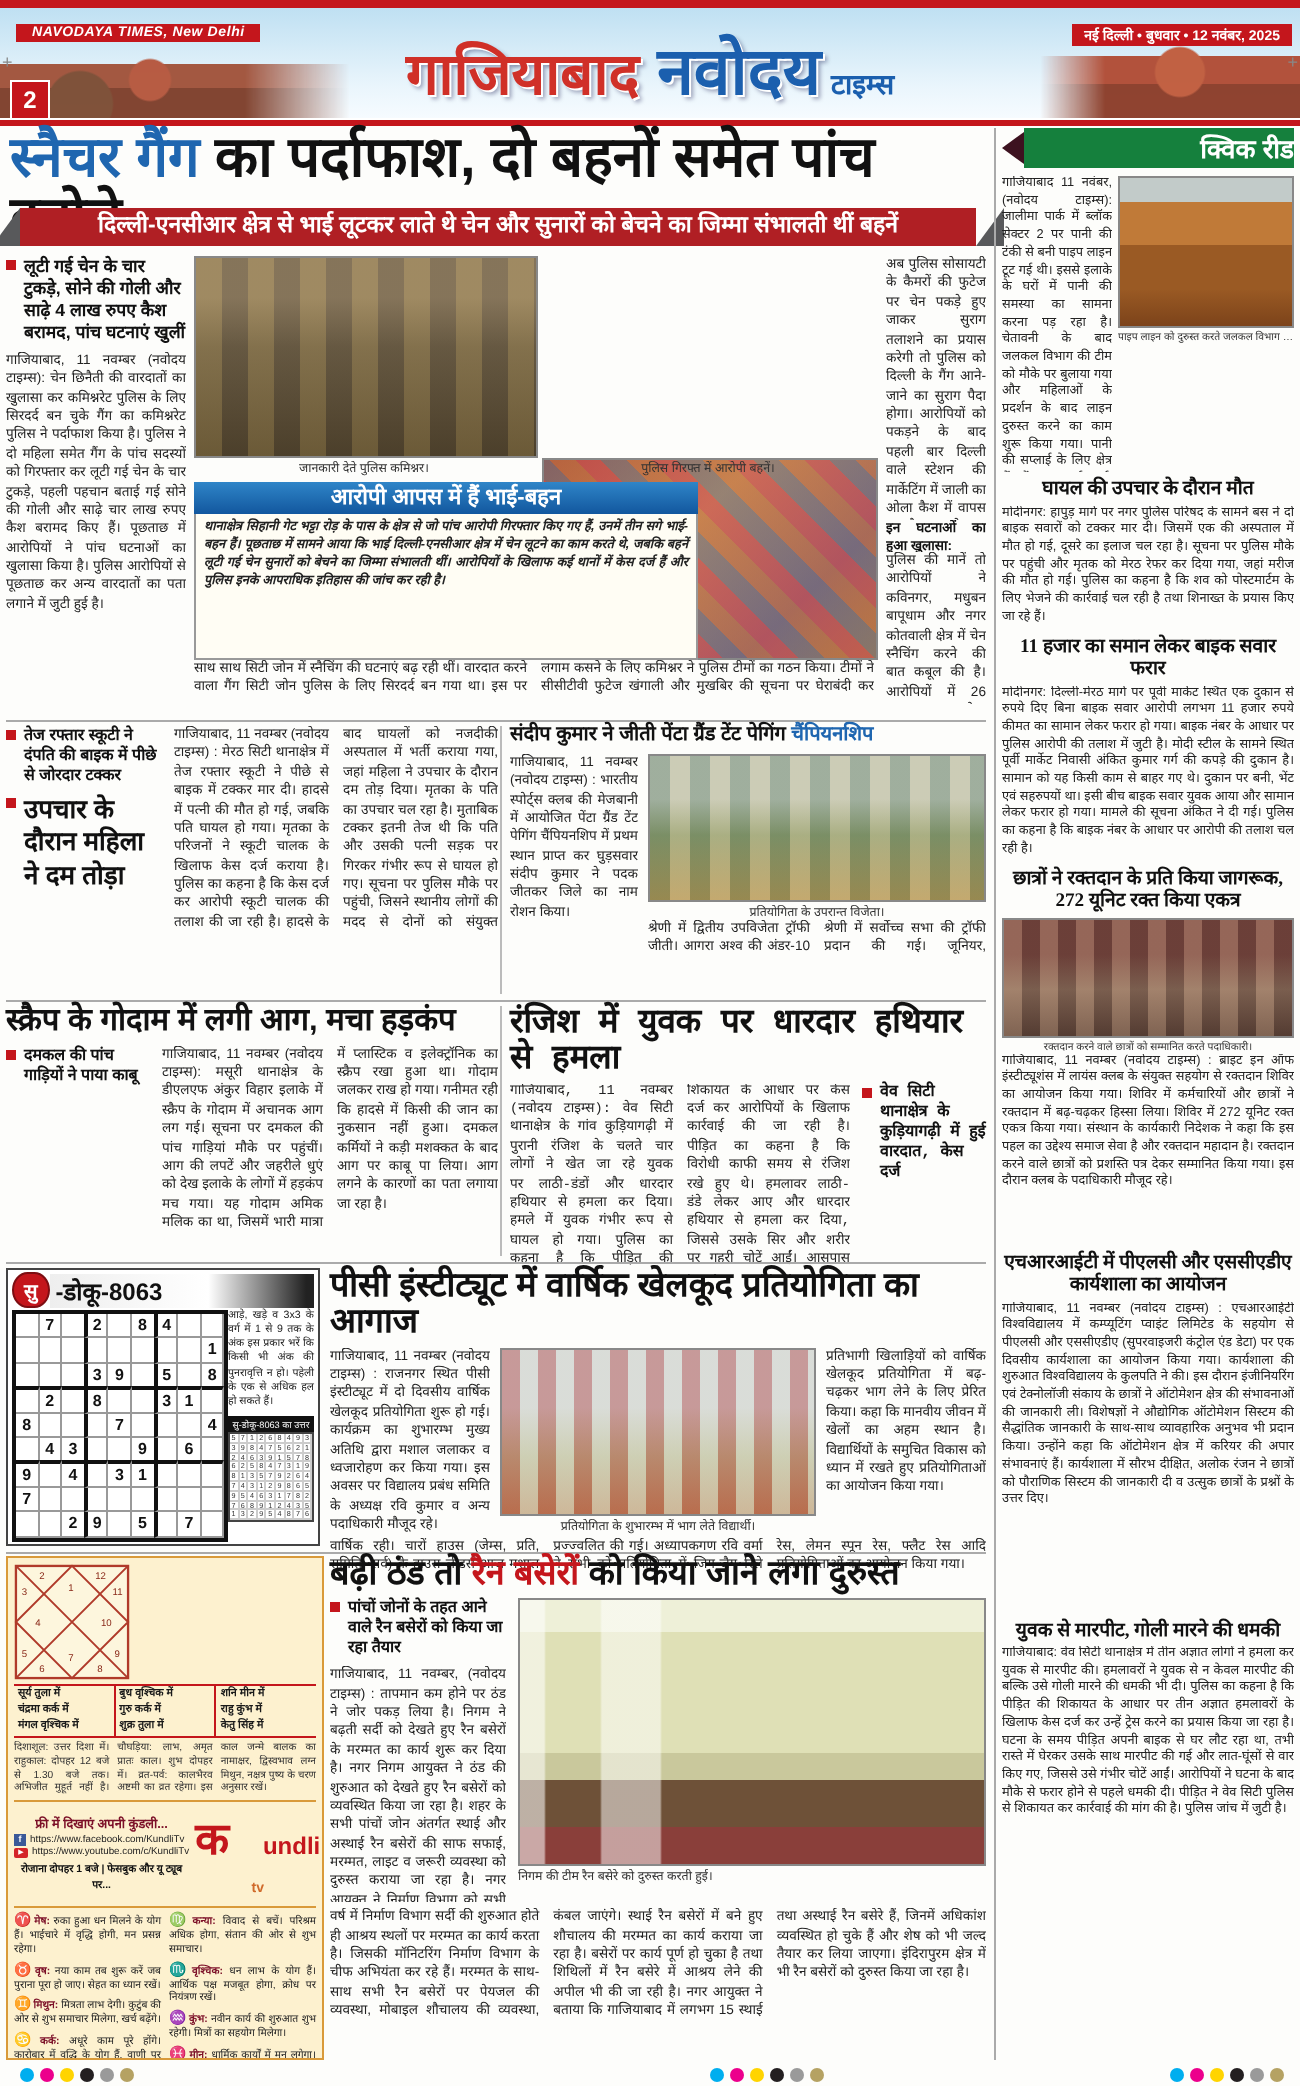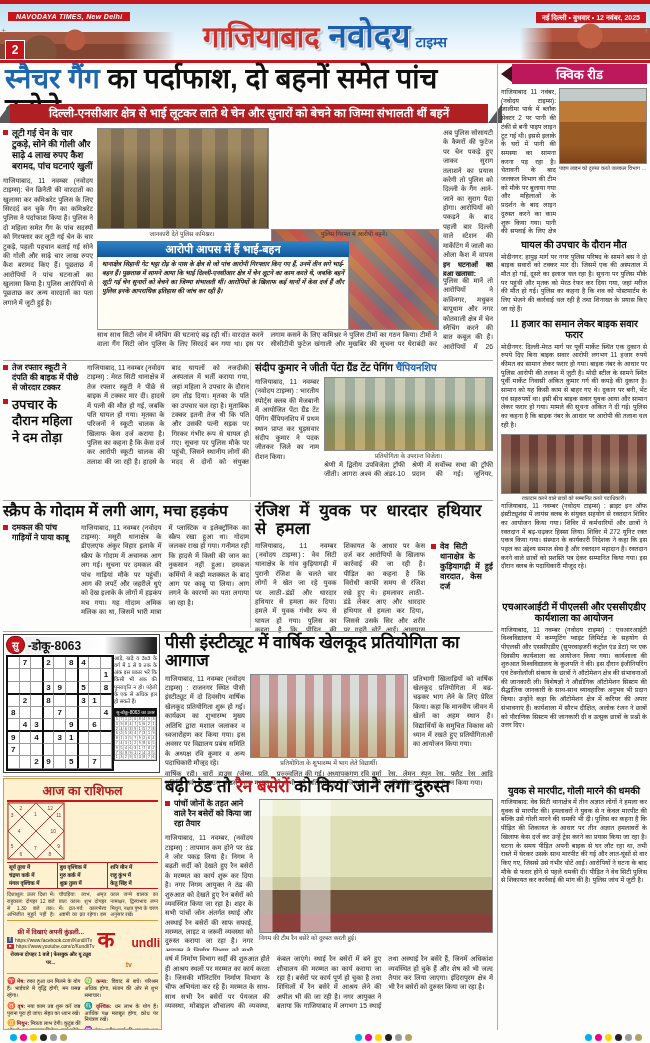--- a/index.html
+++ b/index.html
@@ -58,21 +58,21 @@
      linear-gradient(135deg,#a84040,#c87a5e 40%,#8f4f6e 75%,#b06548);}
   .leadbox-h{background:linear-gradient(180deg,#2f85c8,#12579e);color:#fff;font-size:11px;
      font-weight:800;text-align:center;line-height:16px;height:16px;}
   .leadbox-b{border:1px solid #999;border-top:none;background:#fffdf4;padding:3px 4px;
      font-size:6.4px;font-weight:bold;font-style:italic;line-height:1.4;text-align:justify;color:#222;overflow:hidden;}
   .subhead2{font-weight:800;color:#111;}
   
   .sidebar{left:497px;top:64px;width:150px;height:966px;border-left:1px solid #aaa;padding-left:3px;box-sizing:border-box;}
   .qr-head{display:flex;align-items:center;margin:0 0 4px 0;}
   .qr-tri{width:0;height:0;border-top:8px solid transparent;border-bottom:8px solid transparent;border-right:11px solid #3d1220;}
-  .qr-box{flex:1;background:#be185d;color:#fff;font-size:13px;font-weight:800;text-align:center;padding:1px 0;}
+  .qr-box{flex:1;background:#15803d;color:#fff;font-size:13px;font-weight:800;text-align:right;padding:1px 0;}
   .qr-art{margin-bottom:3px;}
   .qr-hl{font-size:8.8px;font-weight:800;color:#7c1028;text-align:center;line-height:1.25;margin:2px 0 3px;}
   .qr-hl2{font-size:9.6px;font-weight:800;color:#111;text-align:center;line-height:1.2;margin:3px 0 2px;font-family:Liberation Serif, serif;}
   .qr-body{font-size:6.4px;line-height:1.36;text-align:justify;color:#222;overflow:hidden;}
   .ph-dig{background:linear-gradient(180deg,#c2cbc9 0 16%,#c07a38 16% 45%,#9a5a24 45% 75%,#7c431a 100%);}
   .ph-blood{background:
      repeating-linear-gradient(90deg,rgba(160,130,110,.5) 0 9px,rgba(70,50,45,.45) 9px 18px),
      linear-gradient(180deg,#8a4a42 0 30%,#a5826a 60%,#5f4436 100%);}
   
   .ph-tent{background:
@@ -406,21 +406,20 @@
         <div class="cap">प्रतियोगिता के शुभारम्भ में भाग लेते विद्यार्थी।</div>
       </div>
       <div class="body" style="flex:1;height:92px;">प्रतिभागी खिलाड़ियों को वार्षिक खेलकूद प्रतियोगिता में बढ़-चढ़कर भाग लेने के लिए प्रेरित किया। कहा कि मानवीय जीवन में खेलों का अहम स्थान है। विद्यार्थियों के समुचित विकास को ध्यान में रखते हुए प्रतियोगिताओं का आयोजन किया गया।</div>
     </div>
     <div class="body cols3" style="height:20px;margin-top:2px;">वार्षिक रही। चारों हाउस (जेम्स, प्रति, समिति, सर्व) के हाउस लीडर्स आज मशाल प्रज्ज्वलित की गई। अध्यापकगण रवि वर्मा ने सभी को प्रतियोगिता में जिग-जैग रिले रेस, लेमन स्पून रेस, फ्लैट रेस आदि प्रतियोगिताओं का आयोजन किया गया।</div>
   </div>
 
   <div class="abs hdiv" style="left:3px;top:776px;width:490px;"></div>
 
   <div class="abs horo">
-    <div class="horo-title">आज का राशिफल</div>
     <div class="horo-top">
       <svg class="kund" viewBox="0 0 60 60">
         <rect x="1" y="1" width="58" height="58" fill="#fdf6dd" stroke="#b03a2a" stroke-width="1.2"></rect>
         <path d="M1 1 L59 59 M59 1 L1 59 M30 1 L59 30 L30 59 L1 30 Z" fill="none" stroke="#b03a2a" stroke-width="1"></path>
         <text x="28" y="14" font-size="5" fill="#8a2a1a">1</text>
         <text x="13" y="8" font-size="5" fill="#8a2a1a">2</text>
         <text x="4" y="16" font-size="5" fill="#8a2a1a">3</text>
         <text x="11" y="32" font-size="5" fill="#8a2a1a">4</text>
         <text x="4" y="48" font-size="5" fill="#8a2a1a">5</text>
         <text x="13" y="56" font-size="5" fill="#8a2a1a">6</text>
@@ -510,20 +509,21 @@
     </div>
     <div class="qr-art">
       <div class="qr-hl2">घायल की उपचार के दौरान मौत</div>
       <div class="qr-body" style="height:62px;">मोदीनगर: हापुड़ मार्ग पर नगर पुलिस परिषद के सामने बस ने दो बाइक सवारों को टक्कर मार दी। जिसमें एक की अस्पताल में मौत हो गई, दूसरे का इलाज चल रहा है। सूचना पर पुलिस मौके पर पहुंची और मृतक को मेरठ रेफर कर दिया गया, जहां मरीज की मौत हो गई। पुलिस का कहना है कि शव को पोस्टमार्टम के लिए भेजने की कार्रवाई चल रही है तथा शिनाख्त के प्रयास किए जा रहे हैं।</div>
     </div>
     <div class="qr-art">
       <div class="qr-hl2">11 हजार का समान लेकर बाइक सवार फरार</div>
       <div class="qr-body" style="height:88px;">मोदीनगर: दिल्ली-मेरठ मार्ग पर पूर्वी मार्केट स्थित एक दुकान से रुपये दिए बिना बाइक सवार आरोपी लगभग 11 हजार रुपये कीमत का सामान लेकर फरार हो गया। बाइक नंबर के आधार पर पुलिस आरोपी की तलाश में जुटी है। मोदी स्टील के सामने स्थित पूर्वी मार्केट निवासी अंकित कुमार गर्ग की कपड़े की दुकान है। सामान को यह किसी काम से बाहर गए थे। दुकान पर बनी, भेंट एवं सहरुपयों था। इसी बीच बाइक सवार युवक आया और सामान लेकर फरार हो गया। मामले की सूचना अंकित ने दी गई। पुलिस का कहना है कि बाइक नंबर के आधार पर आरोपी की तलाश चल रही है।</div>
     </div>
     <div class="qr-art">
+      <div class="qr-hl2">छात्रों ने रक्तदान के प्रति किया जागरूक, 272 यूनिट रक्त किया एकत्र</div>
       <div class="photo ph-blood" style="height:58px;"></div>
       <div class="cap" style="font-size:5.2px;">रक्तदान करने वाले छात्रों को सम्मानित करते पदाधिकारी।</div>
       <div class="qr-body" style="height:96px;">गाजियाबाद, 11 नवम्बर (नवोदय टाइम्स) : ब्राइट इन ऑफ इंस्टीट्यूशंस में लायंस क्लब के संयुक्त सहयोग से रक्तदान शिविर का आयोजन किया गया। शिविर में कर्मचारियों और छात्रों ने रक्तदान में बढ़-चढ़कर हिस्सा लिया। शिविर में 272 यूनिट रक्त एकत्र किया गया। संस्थान के कार्यकारी निदेशक ने कहा कि इस पहल का उद्देश्य समाज सेवा है और रक्तदान महादान है। रक्तदान करने वाले छात्रों को प्रशस्ति पत्र देकर सम्मानित किया गया। इस दौरान क्लब के पदाधिकारी मौजूद रहे।</div>
     </div>
     <div class="qr-art">
       <div class="qr-hl2">एचआरआईटी में पीएलसी और एससीएडीए कार्यशाला का आयोजन</div>
       <div class="qr-body" style="height:156px;">गाजियाबाद, 11 नवम्बर (नवोदय टाइम्स) : एचआरआईटी विश्वविद्यालय में कम्प्यूटिंग प्वाइंट लिमिटेड के सहयोग से पीएलसी और एससीएडीए (सुपरवाइजरी कंट्रोल एंड डेटा) पर एक दिवसीय कार्यशाला का आयोजन किया गया। कार्यशाला की शुरुआत विश्वविद्यालय के कुलपति ने की। इस दौरान इंजीनियरिंग एवं टेक्नोलॉजी संकाय के छात्रों ने ऑटोमेशन क्षेत्र की संभावनाओं की जानकारी ली। विशेषज्ञों ने औद्योगिक ऑटोमेशन सिस्टम की सैद्धांतिक जानकारी के साथ-साथ व्यावहारिक अनुभव भी प्रदान किया। उन्होंने कहा कि ऑटोमेशन क्षेत्र में करियर की अपार संभावनाएं हैं। कार्यशाला में सौरभ दीक्षित, अलोक रंजन ने छात्रों को पौराणिक सिस्टम की जानकारी दी व उत्सुक छात्रों के प्रश्नों के उत्तर दिए।</div>
     </div>
     <div class="qr-art">
       <div class="qr-hl2">युवक से मारपीट, गोली मारने की धमकी</div>

